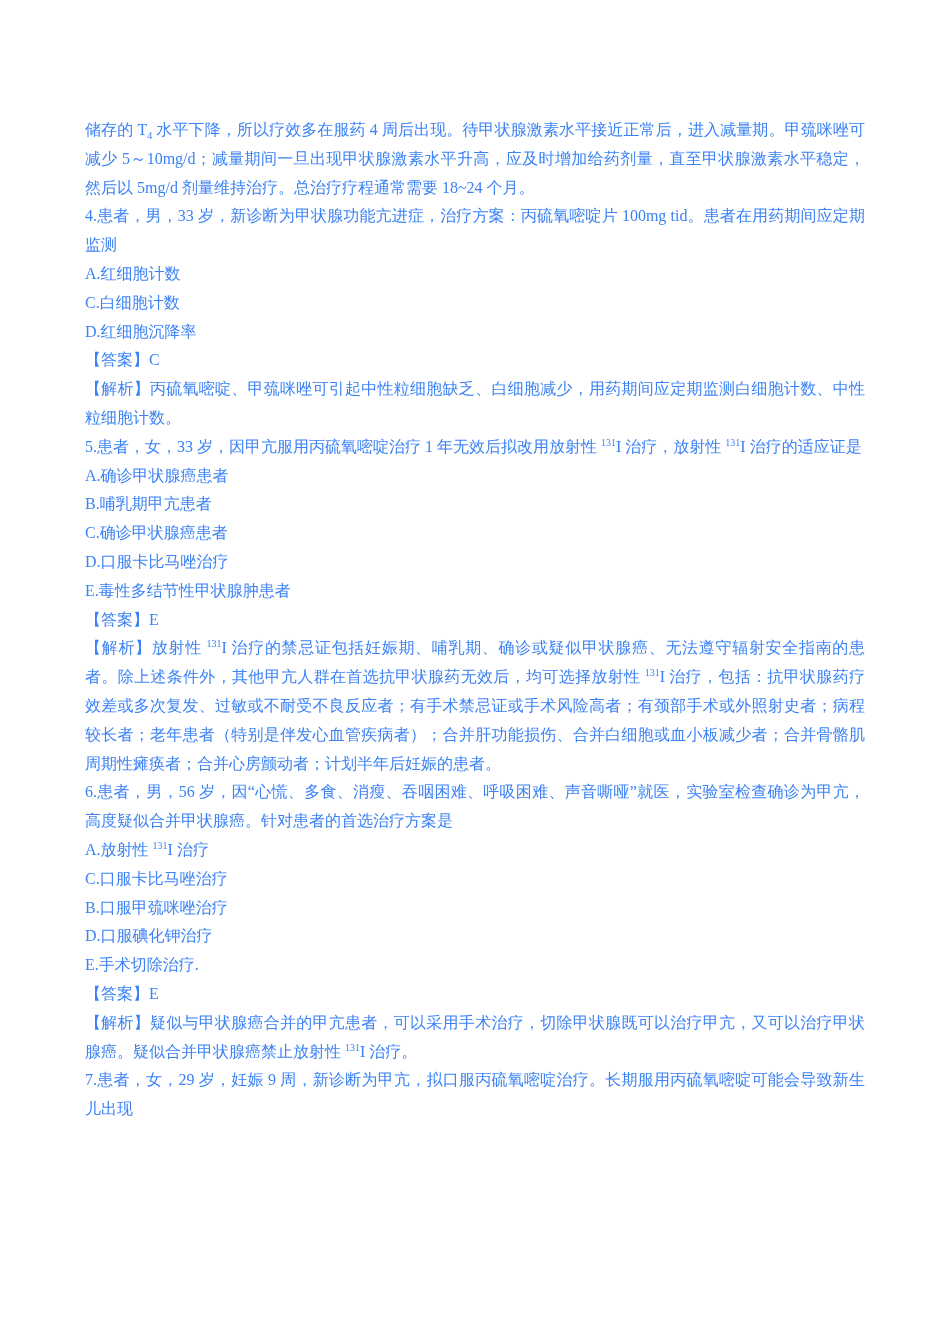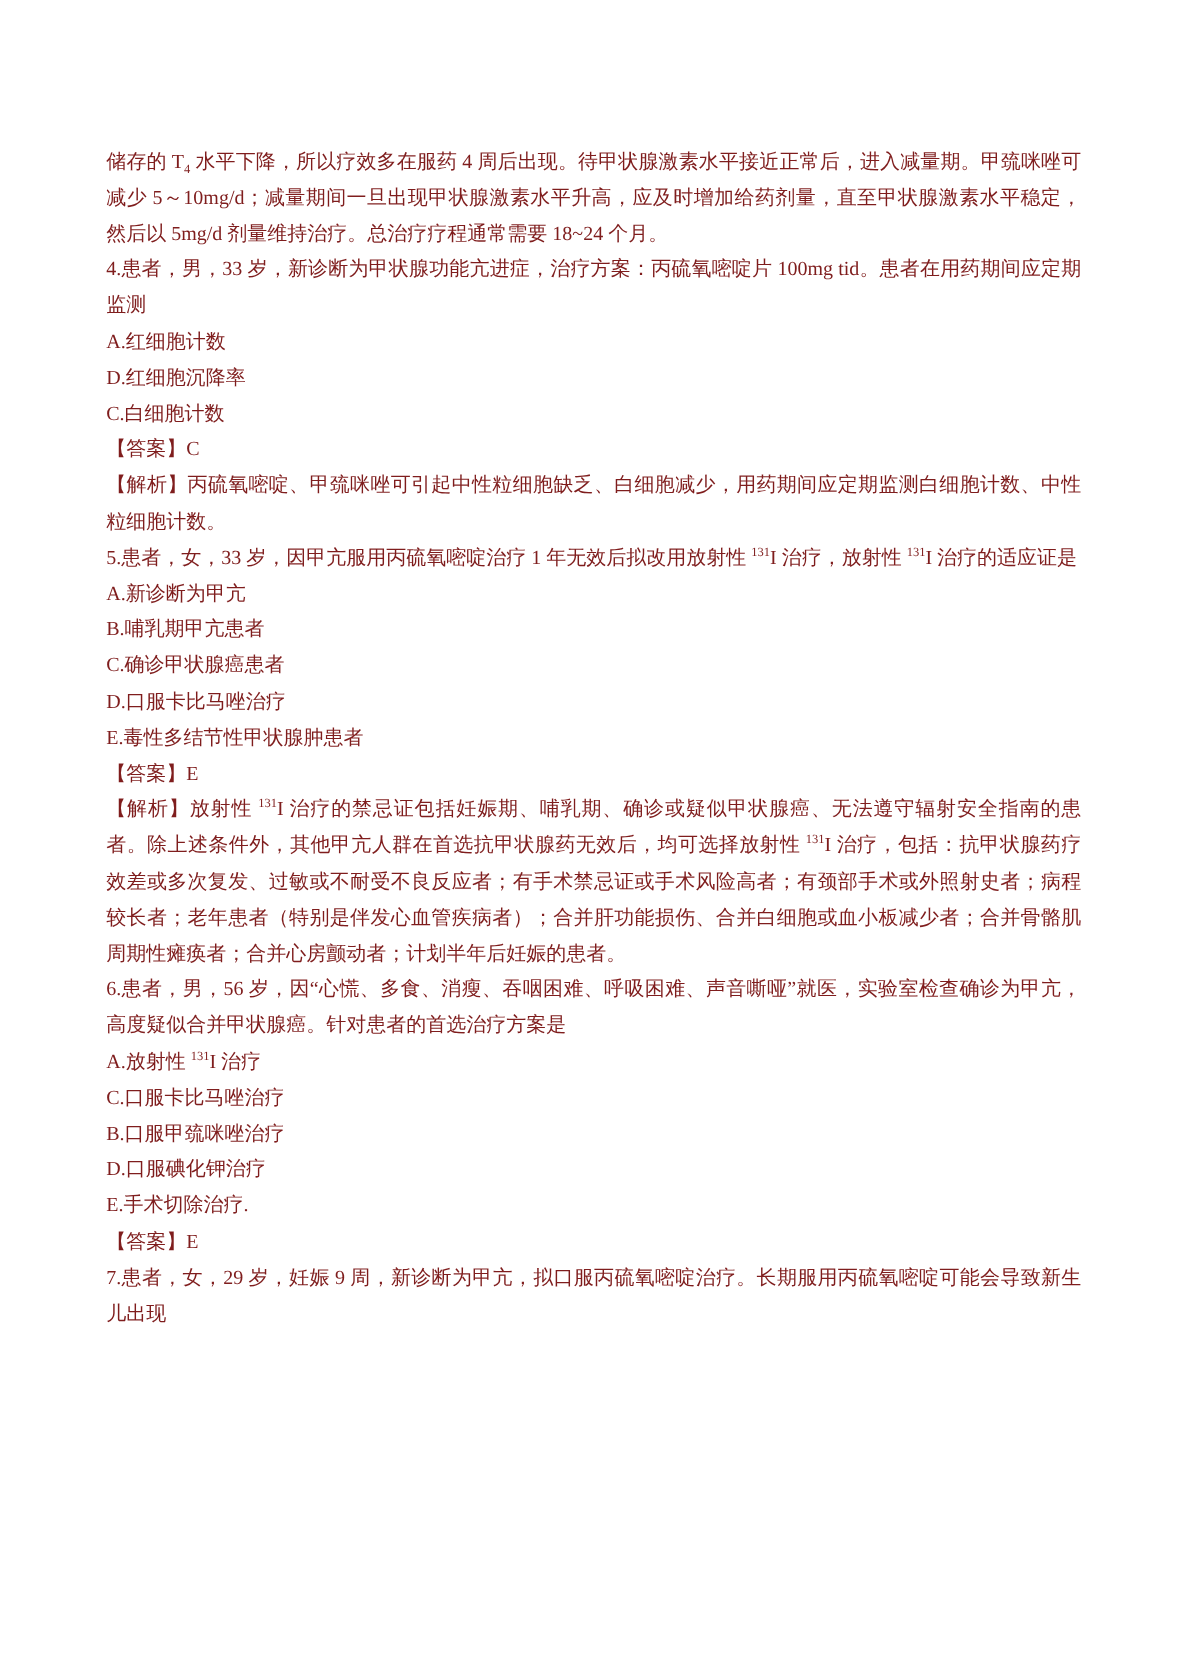--- a/index.html
+++ b/index.html
@@ -12,21 +12,21 @@
     width: 950px;
     height: 1344px;
     background: #ffffff;
     overflow: hidden;
   }
   .doc {
     position: absolute;
     left: 85px;
     top: 116px;
     width: 780px;
-    color: #7f1d1d;
+    color: #3b82f6;
     font-family: "Liberation Serif", "DejaVu Serif", serif;
     font-size: 16px;
     line-height: 28.8px;
   }
   .doc p {
     margin: 0;
     padding: 0;
     text-align: justify;
     word-break: normal;
   }
@@ -38,34 +38,35 @@
   .doc sub { vertical-align: sub; }
 </style>
 </head>
 <body>
 
 <div class="page">
   <div class="doc">
       <p>储存的 T<sub>4</sub> 水平下降，所以疗效多在服药 4 周后出现。待甲状腺激素水平接近正常后，进入减量期。甲巯咪唑可减少 5～10mg/d；减量期间一旦出现甲状腺激素水平升高，应及时增加给药剂量，直至甲状腺激素水平稳定，然后以 5mg/d 剂量维持治疗。总治疗疗程通常需要 18~24 个月。</p>
       <p>4.患者，男，33 岁，新诊断为甲状腺功能亢进症，治疗方案：丙硫氧嘧啶片 100mg tid。患者在用药期间应定期监测</p>
       <p>A.红细胞计数</p>
+      <p>C.白细胞计数</p>
       <p>D.红细胞沉降率</p>
-      <p>C.白细胞计数</p>
       <p>【答案】C</p>
       <p>【解析】丙硫氧嘧啶、甲巯咪唑可引起中性粒细胞缺乏、白细胞减少，用药期间应定期监测白细胞计数、中性粒细胞计数。</p>
       <p>5.患者，女，33 岁，因甲亢服用丙硫氧嘧啶治疗 1 年无效后拟改用放射性 <sup>131</sup>I 治疗，放射性 <sup>131</sup>I 治疗的适应证是</p>
-      <p>A.新诊断为甲亢</p>
+      <p>A.确诊甲状腺癌患者</p>
       <p>B.哺乳期甲亢患者</p>
       <p>C.确诊甲状腺癌患者</p>
       <p>D.口服卡比马唑治疗</p>
       <p>E.毒性多结节性甲状腺肿患者</p>
       <p>【答案】E</p>
       <p>【解析】放射性 <sup>131</sup>I 治疗的禁忌证包括妊娠期、哺乳期、确诊或疑似甲状腺癌、无法遵守辐射安全指南的患者。除上述条件外，其他甲亢人群在首选抗甲状腺药无效后，均可选择放射性 <sup>131</sup>I 治疗，包括：抗甲状腺药疗效差或多次复发、过敏或不耐受不良反应者；有手术禁忌证或手术风险高者；有颈部手术或外照射史者；病程较长者；老年患者（特别是伴发心血管疾病者）；合并肝功能损伤、合并白细胞或血小板减少者；合并骨骼肌周期性瘫痪者；合并心房颤动者；计划半年后妊娠的患者。</p>
       <p>6.患者，男，56 岁，因“心慌、多食、消瘦、吞咽困难、呼吸困难、声音嘶哑”就医，实验室检查确诊为甲亢，高度疑似合并甲状腺癌。针对患者的首选治疗方案是</p>
       <p>A.放射性 <sup>131</sup>I 治疗</p>
       <p>C.口服卡比马唑治疗</p>
       <p>B.口服甲巯咪唑治疗</p>
       <p>D.口服碘化钾治疗</p>
       <p>E.手术切除治疗.</p>
       <p>【答案】E</p>
+      <p>【解析】疑似与甲状腺癌合并的甲亢患者，可以采用手术治疗，切除甲状腺既可以治疗甲亢，又可以治疗甲状腺癌。疑似合并甲状腺癌禁止放射性 <sup>131</sup>I 治疗。</p>
       <p>7.患者，女，29 岁，妊娠 9 周，新诊断为甲亢，拟口服丙硫氧嘧啶治疗。长期服用丙硫氧嘧啶可能会导致新生儿出现</p>
     </div>
 </div>
 
 </body></html>

